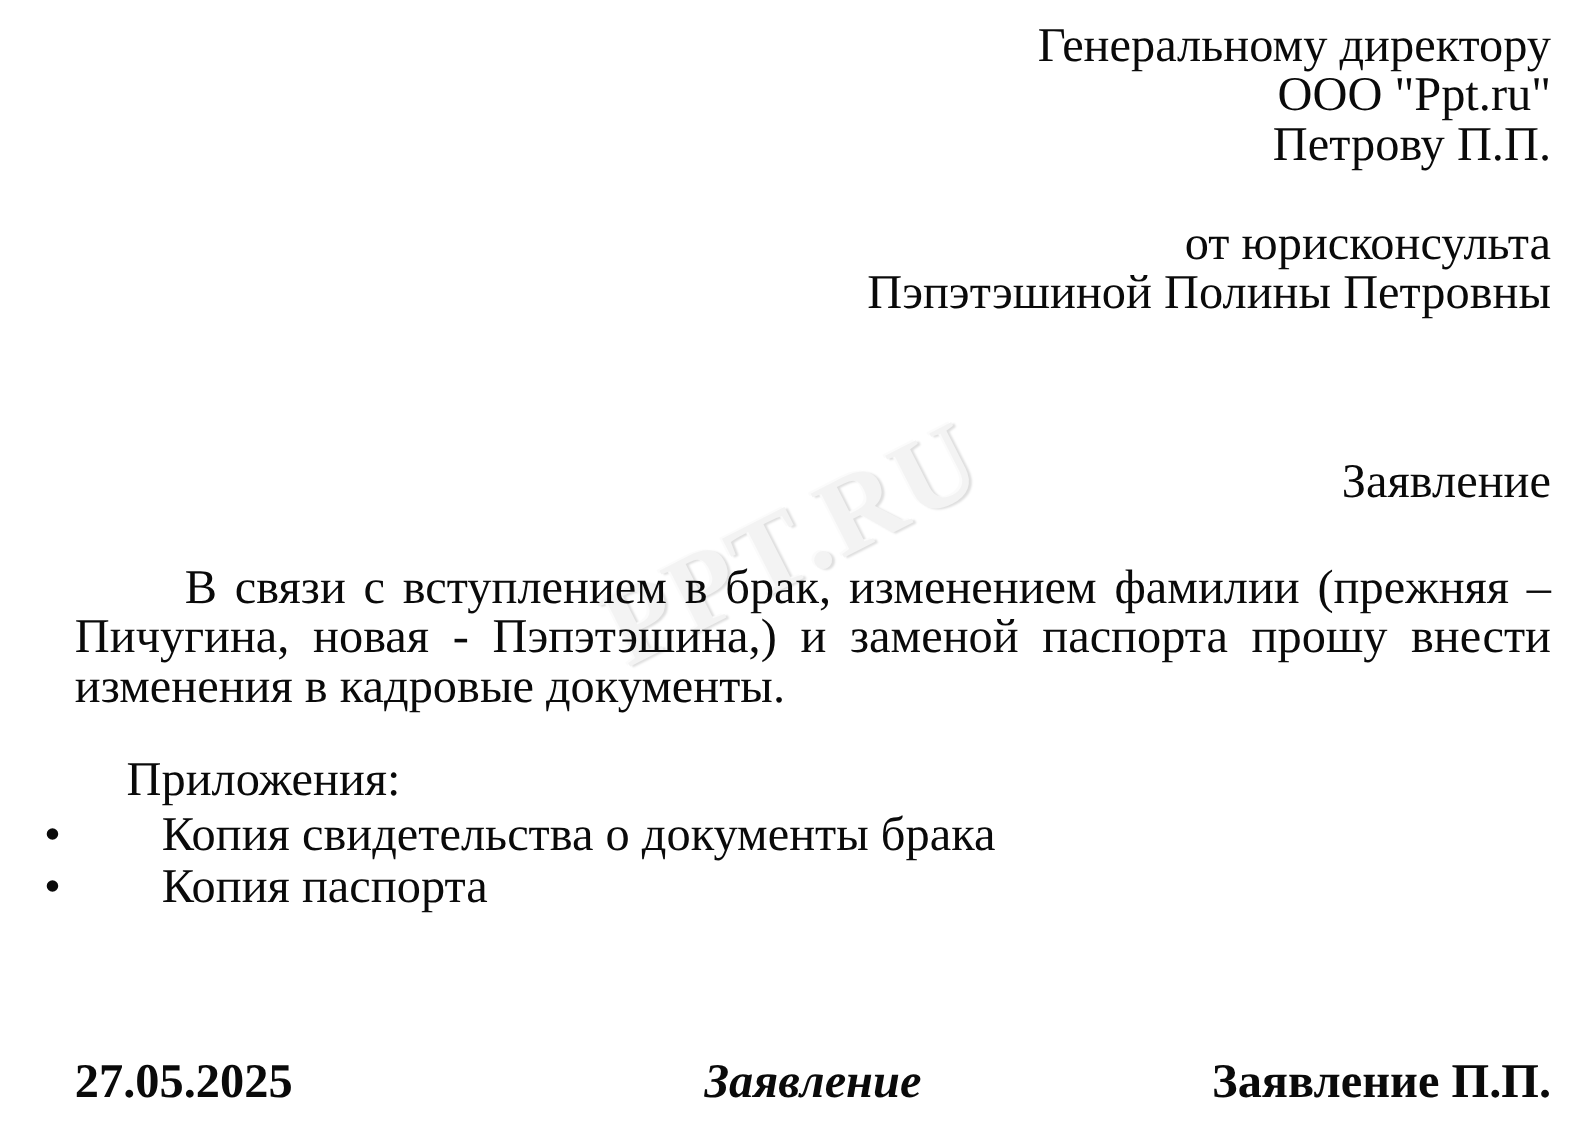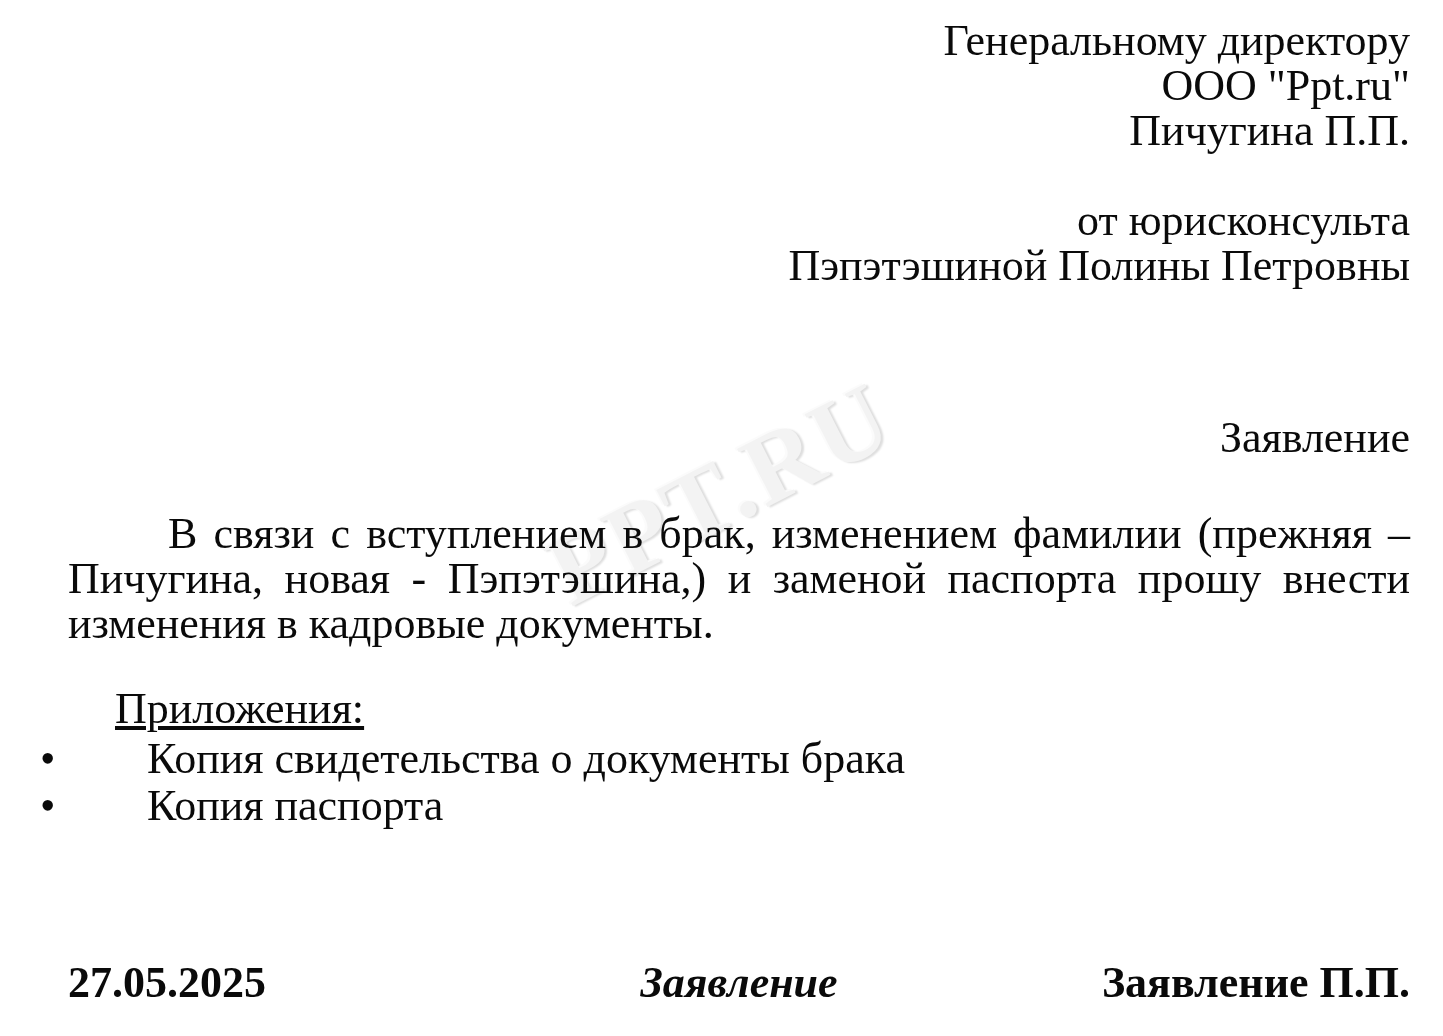--- a/index.html
+++ b/index.html
@@ -59,21 +59,20 @@
     text-align: justify;
     text-indent: 100px;
     line-height: 45px;
   }
 
   
   .attachments-heading {
     margin-top: 40px;
     margin-left: 47px;
     line-height: 45px;
-    text-decoration: underline;
   }
   .attachments-list { margin-top: 4px; }
   .bullet-row {
     position: relative;
     padding-left: 79px;
     line-height: 47px;
   }
   .bullet-glyph {
     position: absolute;
     left: -28px;
@@ -97,21 +96,21 @@
 </head>
 <body>
 
 <div class="watermark">PPT.RU</div>
 
 <div class="page">
 
   <div class="header-block">
     <div class="line">Генеральному директору</div>
     <div class="line">ООО "Ppt.ru"</div>
-    <div class="line">Пичугина П.П.</div>
+    <div class="line">Петрову П.П.</div>
     <div class="spacer-line"></div>
     <div class="line">от юрисконсульта</div>
     <div class="line">Пэпэтэшиной Полины Петровны</div>
   </div>
 
   <div class="title">Заявление</div>
 
   <p class="body-paragraph">В связи с вступлением в брак, изменением фамилии (прежняя – Пичугина, новая - Пэпэтэшина,) и заменой паспорта прошу внести изменения в кадровые документы.</p>
 
   <div class="attachments-heading">Приложения:</div>

